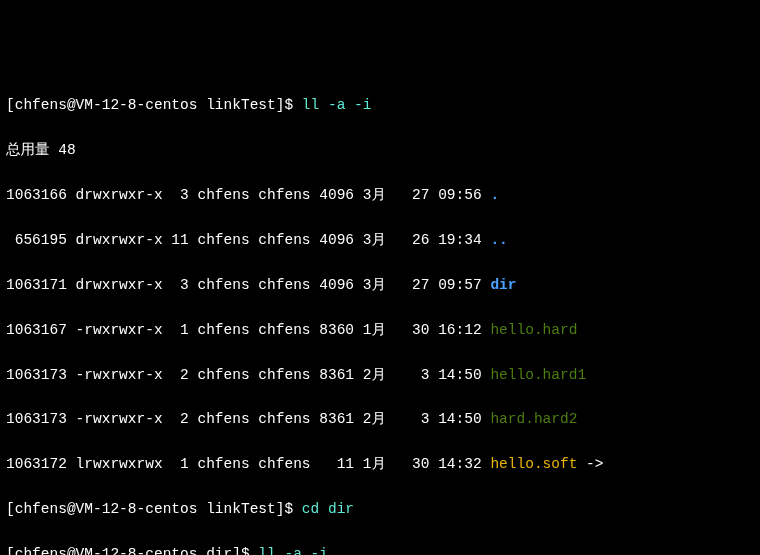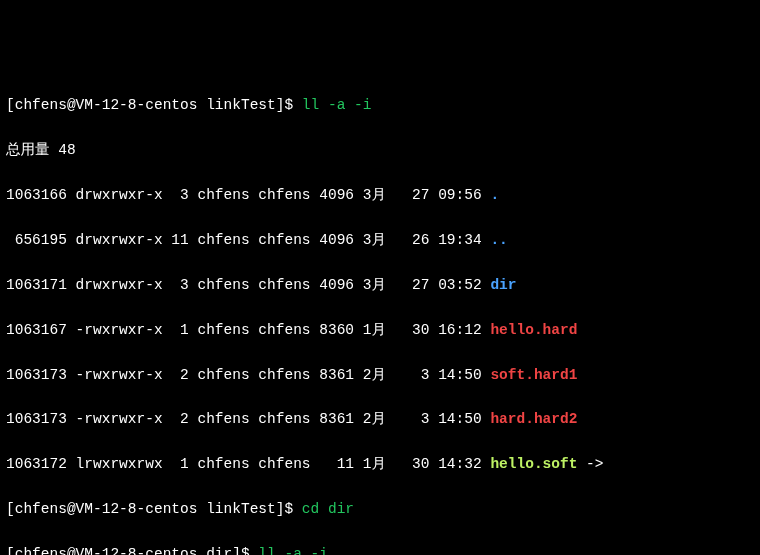--- a/index.html
+++ b/index.html
@@ -8,37 +8,37 @@
     background: #000;
     color: #fff;
     font-family: Consolas, "Courier New", monospace;
     font-size: 14.5px;
     line-height: 1.55;
     width: 760px;
     box-sizing: border-box;
     white-space: pre;
   }
   .row { white-space: pre; }
-  .cmd { color: #22c55e; }
+  .cmd { color: #5eead4; }
   .dir { color: #4aa3ff; font-weight: bold; }
-  .exe { color: #ef4444; font-weight: bold; }
-  .link { color: #bef264; font-weight: bold; }
+  .exe { color: #4d7c0f; font-weight: normal; }
+  .link { color: #eab308; font-weight: normal; }
 </style>
 </head>
 <body>
 
 
 
 <div class="row"><span>[chfens@VM-12-8-centos linkTest]$ </span><span class="cmd">ll -a -i</span></div>
 <div class="row">总用量 48</div>
 <div class="row"><span>1063166 drwxrwxr-x  3 chfens chfens 4096 3月   27 09:56 </span><span class="dir">.</span></div>
 <div class="row"><span> 656195 drwxrwxr-x 11 chfens chfens 4096 3月   26 19:34 </span><span class="dir">..</span></div>
-<div class="row"><span>1063171 drwxrwxr-x  3 chfens chfens 4096 3月   27 03:52 </span><span class="dir">dir</span></div>
+<div class="row"><span>1063171 drwxrwxr-x  3 chfens chfens 4096 3月   27 09:57 </span><span class="dir">dir</span></div>
 <div class="row"><span>1063167 -rwxrwxr-x  1 chfens chfens 8360 1月   30 16:12 </span><span class="exe">hello.hard</span></div>
-<div class="row"><span>1063173 -rwxrwxr-x  2 chfens chfens 8361 2月    3 14:50 </span><span class="exe">soft.hard1</span></div>
+<div class="row"><span>1063173 -rwxrwxr-x  2 chfens chfens 8361 2月    3 14:50 </span><span class="exe">hello.hard1</span></div>
 <div class="row"><span>1063173 -rwxrwxr-x  2 chfens chfens 8361 2月    3 14:50 </span><span class="exe">hard.hard2</span></div>
 <div class="row"><span>1063172 lrwxrwxrwx  1 chfens chfens   11 1月   30 14:32 </span><span class="link">hello.soft</span><span> -&gt;</span></div>
 <div class="row"><span>[chfens@VM-12-8-centos linkTest]$ </span><span class="cmd">cd dir</span></div>
 <div class="row"><span>[chfens@VM-12-8-centos dir]$ </span><span class="cmd">ll -a -i</span></div>
 
 
 
 
 
 

